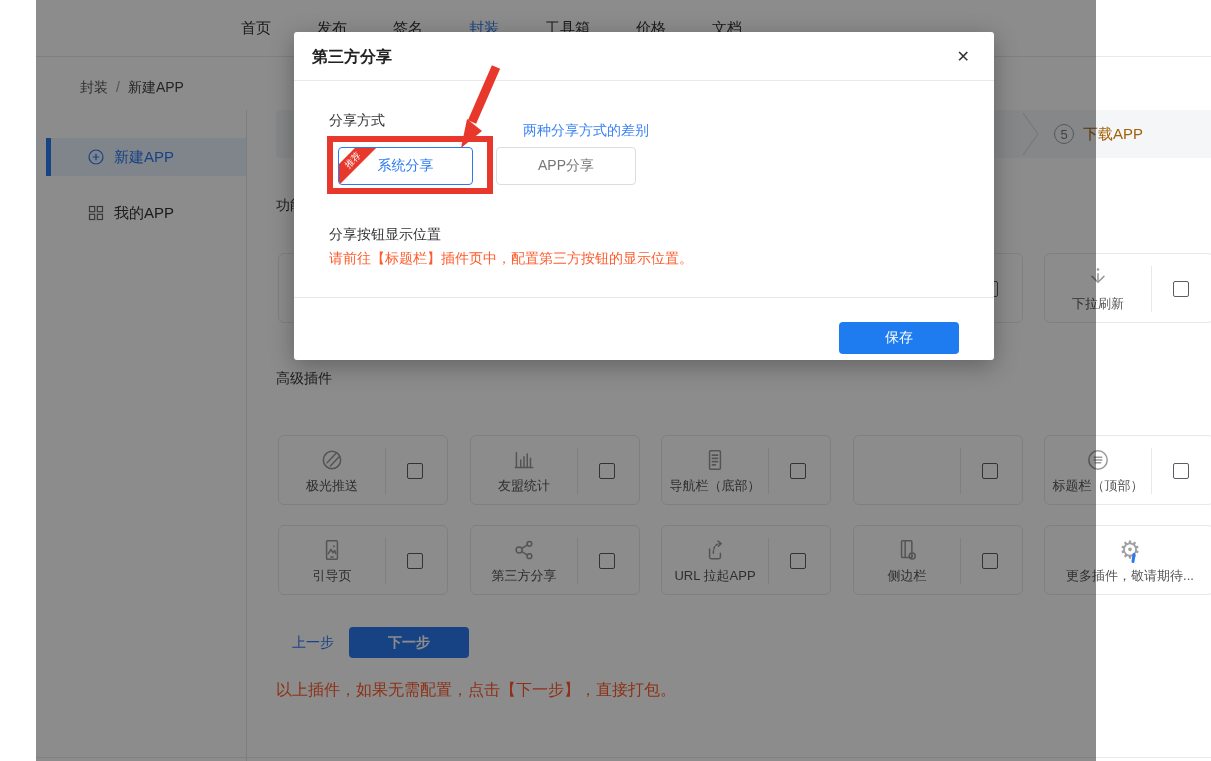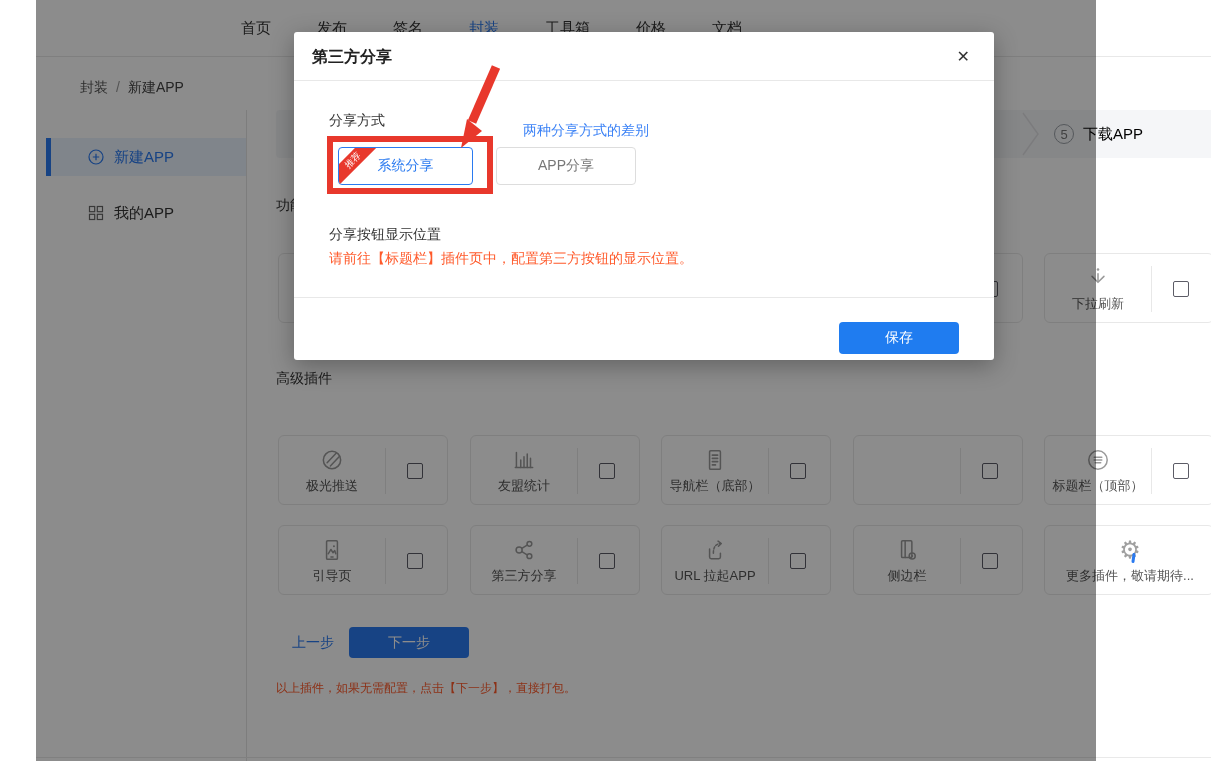--- a/index.html
+++ b/index.html
@@ -24,40 +24,40 @@
   .side-item .s-icon { margin-left:42px; width:16px; height:16px; display:flex; }
   .side-item .s-label { margin-left:10px; font-size:15px; color:#333; }
   .side-item.active .s-label { color:#2a7af0; }
   .v-divider { position:absolute; left:210px; top:110px; width:1px; height:651px; background:#e4e4e4; }
   .bottom-hairline { position:absolute; left:0; top:757px; width:1211px; height:1px; background:#e9e9e9; }
 
   .stepbar { position:absolute; left:240px; top:110px; width:940px; height:48px; background:#f5f6f8; border-radius:4px; }
   .step-chevron { position:absolute; left:745px; top:0; }
   .step5 { position:absolute; left:778px; top:0; height:48px; display:flex; align-items:center; gap:9px; }
   .step-circle { width:20px; height:20px; border:1px solid #9aa0a6; border-radius:50%; color:#777; font-size:13px; display:flex; align-items:center; justify-content:center; }
-  .step-label { font-size:15px; color:#000000; }
+  .step-label { font-size:15px; color:#a16207; }
 
   .section-label { position:absolute; font-size:14px; color:#333; }
   .lbl-functional { left:240px; top:197px; }
   .lbl-advanced   { left:240px; top:370px; }
 
   .card { position:absolute; width:170px; height:70px; background:#fff; border:1px solid #e8e8e8; border-radius:6px; cursor:pointer; }
   .card .content { position:absolute; left:0; top:0; width:106px; height:70px; display:flex; flex-direction:column; align-items:center; justify-content:center; gap:4px; }
   .card .p-label { font-size:13px; color:#555; white-space:nowrap;text-align:center; }
   .card .sep { position:absolute; left:106px; top:12px; width:1px; height:46px; background:#e8e8e8; }
   .card .checkbox { position:absolute; left:128px; top:27px; width:16px; height:16px; border:1px solid #5c5c66; border-radius:2px; background:transparent; }
   .card.wide .content { width:170px; }
   .p-icon { width:26px; height:26px; display:flex; align-items:center; justify-content:center; position:relative; }
   .p-icon svg { stroke:#9a9a9a; fill:none; stroke-width:1.4; stroke-linecap:round; stroke-linejoin:round; }
   .gear-glyph { font-size:24px; line-height:24px; color:#a0a0a0; }
   .gear-accent { position:absolute; left:15px; top:16px; width:3px; height:10px; background:#2a7af0; border-radius:2px; transform:rotate(8deg); }
 
   .prev-link { position:absolute; left:256px; top:634px; font-size:14px; color:#2a7af0; cursor:pointer; }
-  .next-btn { position:absolute; left:313px; top:627px; width:120px; height:31px; background:#2a7af0; color:#fff; font-size:14px; border:none; border-radius:4px; cursor:pointer; }
-  .hint-text { position:absolute; left:240px; top:680px; font-size:12px; color:#ff5a2b; }
+  .next-btn { position:absolute; left:313px; top:627px; width:120px; height:31px; background:#2a7af0; color:#fff; font-size:14px; border:none; border-radius:4px; cursor:pointer;font-weight:bold; }
+  .hint-text { position:absolute; left:240px; top:680px; font-size:16px; color:#ff5a2b; }
 
   
   .overlay { position:absolute; inset:0; background:rgba(0,0,0,0.45); z-index:10; }
 
   
   .modal { position:absolute; left:258px; top:32px; width:700px; height:328px; background:#fff; border-radius:3px; box-shadow:0 6px 24px rgba(0,0,0,0.3); z-index:20; }
   .modal-header { position:absolute; left:0; top:0; width:700px; height:49px; border-bottom:1px solid #e8e8e8; }
   .modal-title { position:absolute; left:18px; top:15px; font-size:16px; color:#222; font-weight:600; }
   .modal-close { position:absolute; right:18px; top:13px; font-size:16px; font-weight:700; color:#333; cursor:pointer; padding:2px 6px; }
   .share-method-label { position:absolute; left:35px; top:80px; font-size:14px; color:#333; }

